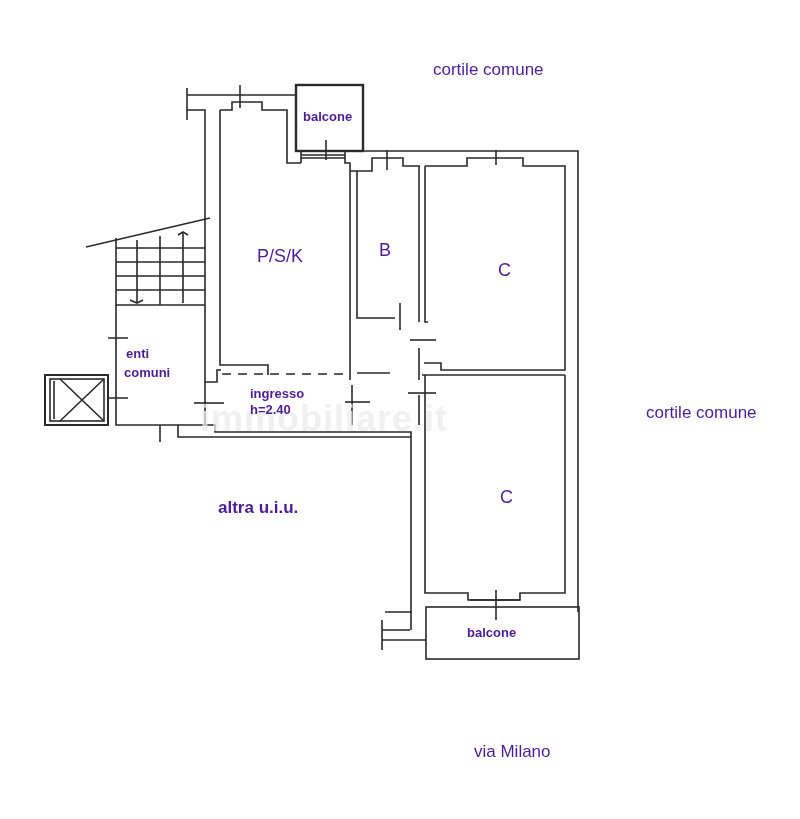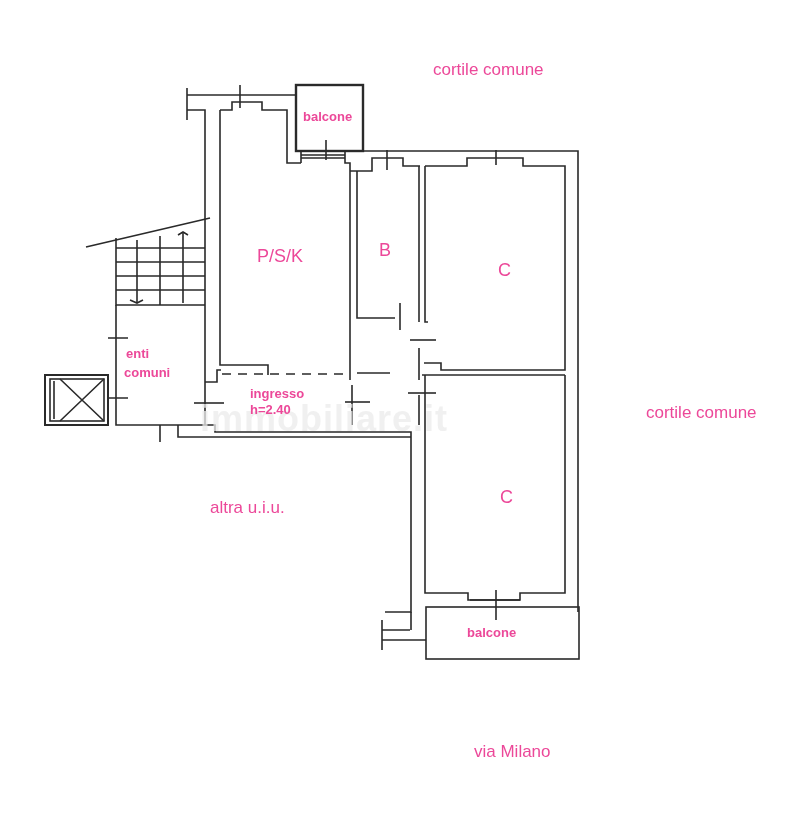--- a/index.html
+++ b/index.html
@@ -1,18 +1,18 @@
 <!DOCTYPE html>
 <html><head>
 <meta charset="utf-8">
 <style>
   html, body { margin:0; padding:0; background:#ffffff; }
   body { width:800px; height:819px; position:relative; overflow:hidden; font-family:"Liberation Sans", sans-serif; color:#1a1a1a; }
   svg.plan { position:absolute; left:0; top:0; }
-  .lbl { position:absolute; white-space:nowrap; color:#ec4899; }
+  .lbl { position:absolute; white-space:nowrap; color:#4c1d95; }
   .big { font-size:17px; }
   .room { font-size:18px; }
   .small { font-size:13px;font-weight:bold; }
   .wm { position:absolute; left:200px; top:398px; font-size:36px; font-weight:bold; color:rgba(235,235,235,0.75); letter-spacing:1px; white-space:nowrap; }
 </style>
 </head>
 <body>
 
 <svg class="plan" width="800" height="819" viewBox="0 0 800 819" xmlns="http://www.w3.org/2000/svg">
   <g fill="none" stroke="#2a2a2a" stroke-width="1.6">
@@ -77,21 +77,21 @@
     <rect x="50" y="379" width="54" height="42"></rect>
     <path d="M60 379 L104 421 M104 379 L60 421 M54 381 V419"></path>
   </g>
 </svg>
 
 <div class="wm">immobiliare.it</div>
 
 <span class="lbl big" style="left:433px; top:60px;">cortile comune</span>
 <span class="lbl big" style="left:646px; top:403px;">cortile comune</span>
 <span class="lbl big" style="left:474px; top:742px;">via Milano</span>
-<span class="lbl big" style="left:210px; top:498px;">altra u.i.u.</span>
+<span class="lbl big" style="left:218px; top:498px;font-weight:bold;">altra u.i.u.</span>
 
 <span class="lbl small" style="left:303px; top:109px;">balcone</span>
 <span class="lbl small" style="left:467px; top:625px;">balcone</span>
 
 <span class="lbl room" style="left:257px; top:246px;">P/S/K</span>
 <span class="lbl room" style="left:379px; top:240px;">B</span>
 <span class="lbl room" style="left:498px; top:260px;">C</span>
 <span class="lbl room" style="left:500px; top:487px;">C</span>
 
 <span class="lbl small" style="left:126px; top:346px;">enti</span>

